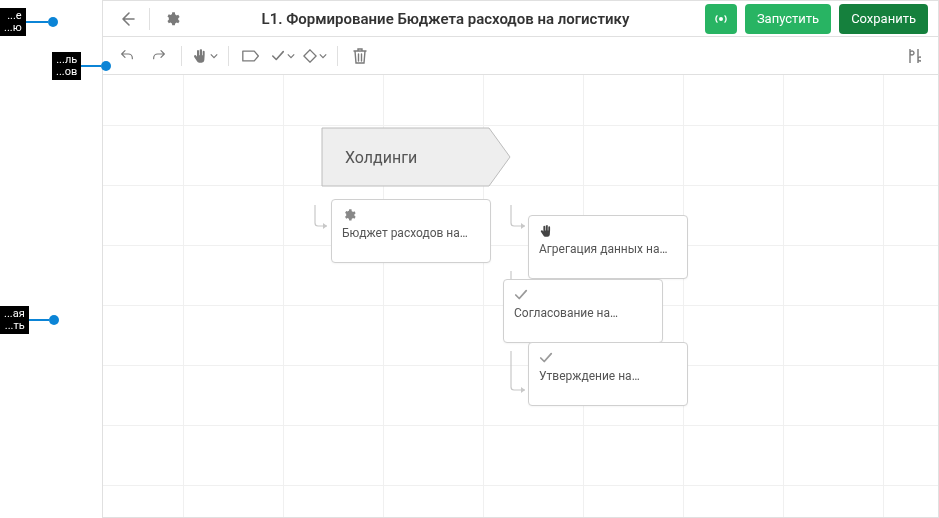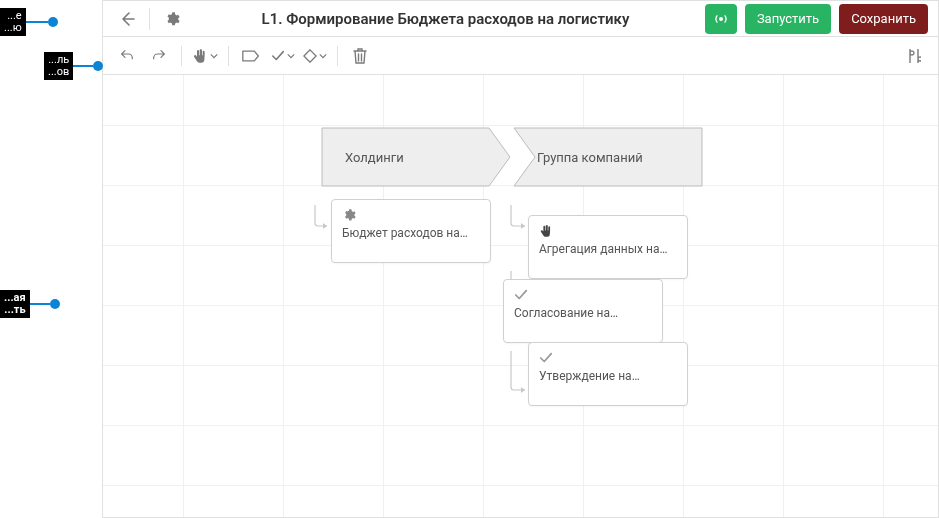--- a/index.html
+++ b/index.html
@@ -89,21 +89,21 @@
     display: inline-flex;
     align-items: center;
     justify-content: center;
     font-size: 13px;
     cursor: pointer;
     color: #fff;
     gap: 6px;
   }
   .btn-green { background: #28b463; }
   .btn-green-icon { background: #28b463; width: 32px; padding: 0; }
-  .btn-blue { background: #7f1d1d; }
+  .btn-blue { background: #15803d; }
 
   
   .toolbar {
     display: flex;
     align-items: center;
     height: 38px;
     padding: 0 10px;
     border-bottom: 1px solid #e0e0e0;
     gap: 4px;
   }
@@ -136,21 +136,21 @@
     background-position: -20px -10px;
   }
 
   
   .stage {
     position: absolute;
     height: 60px;
     display: flex;
     align-items: center;
     padding: 0 20px 0 24px;
-    font-size: 13px;
+    font-size: 16px;
     color: #555;
   }
   .stage svg.bg {
     position: absolute;
     inset: 0;
     width: 100%;
     height: 100%;
     z-index: 0;
   }
   .stage span.lbl { position: relative; z-index: 1; }
@@ -188,27 +188,27 @@
 </style>
 </head>
 <body>
 
 <div class="annot" style="top:8px; left:0;">
   <div class="annot-label">...е
 ...ю</div>
   <div class="annot-line" style="width:22px;"></div>
   <div class="annot-dot"></div>
 </div>
-<div class="annot" style="top:52px; left:0;padding-left:44px;">
+<div class="annot" style="top:52px; left:8px;padding-left:44px;">
   <div class="annot-label">...ль
 ...ов</div>
   <div class="annot-line" style="width:20px;"></div>
   <div class="annot-dot"></div>
 </div>
-<div class="annot" style="top:290px; left:0;font-weight:bold;">
+<div class="annot" style="top:306px; left:0;">
   <div class="annot-label">...ая
 ...ть</div>
   <div class="annot-line" style="width:20px;"></div>
   <div class="annot-dot"></div>
 </div>
 
 <div class="app">
 
   <div class="header">
     <div class="icon-btn">
@@ -294,26 +294,20 @@
 
   <div class="canvas">
 
     <div class="stage" style="left:218px; top:52px; width:190px;">
       <svg class="bg" viewBox="0 0 190 60" preserveAspectRatio="none">
         <path d="M1 1 H168 L189 30 L168 59 H1 Z" fill="#eeeeee" stroke="#bcbcbc" stroke-width="1"></path>
       </svg>
       <span class="lbl">Холдинги</span>
     </div>
 
-    <div class="stage" style="left:410px; top:52px; width:190px;">
-      <svg class="bg" viewBox="0 0 190 60" preserveAspectRatio="none">
-        <path d="M1 1 H189 V59 H1 L22 30 Z" fill="#eeeeee" stroke="#bcbcbc" stroke-width="1"></path>
-      </svg>
-      <span class="lbl">Группа компаний</span>
-    </div>
 
     <svg class="connector" style="left:200px; top:130px;" width="30" height="30">
       <path d="M12 0 V18 a3 3 0 0 0 3 3 H24" stroke="#c8c8c8" stroke-width="1.2" fill="none"></path>
       <path d="M24 21 l-4 -3 v6 z" fill="#c8c8c8"></path>
     </svg>
     <svg class="connector" style="left:394px; top:130px;" width="34" height="30">
       <path d="M14 0 V18 a3 3 0 0 0 3 3 H28" stroke="#c8c8c8" stroke-width="1.2" fill="none"></path>
       <path d="M28 21 l-4 -3 v6 z" fill="#c8c8c8"></path>
     </svg>
     <svg class="connector" style="left:394px; top:196px;" width="34" height="48">

